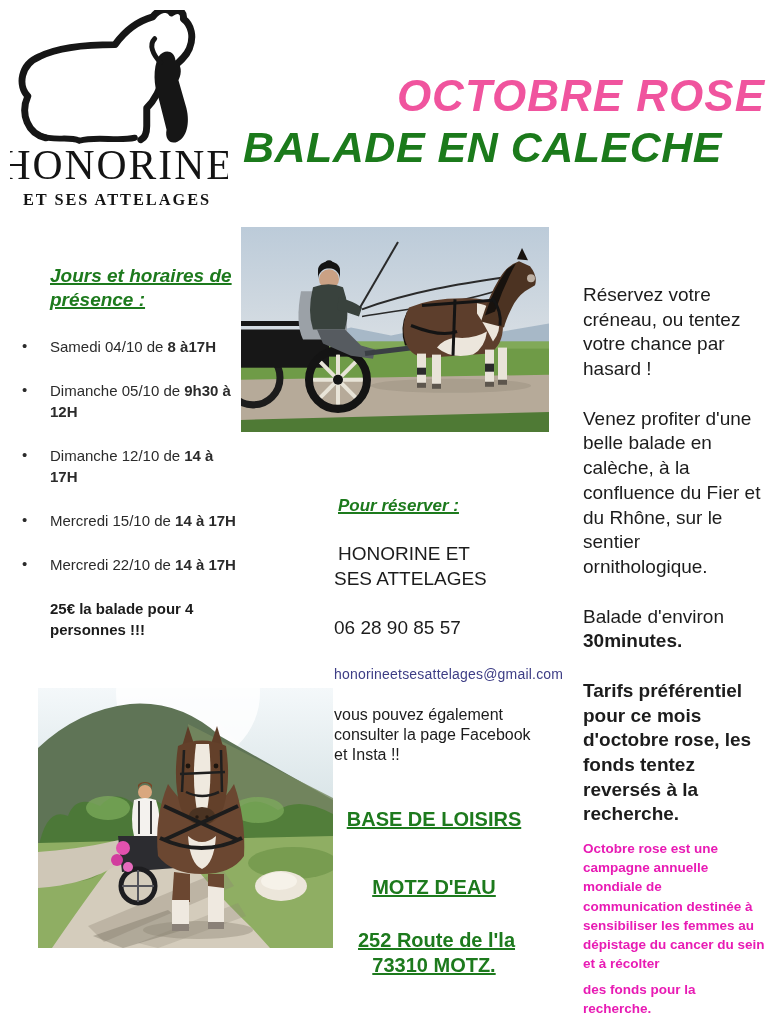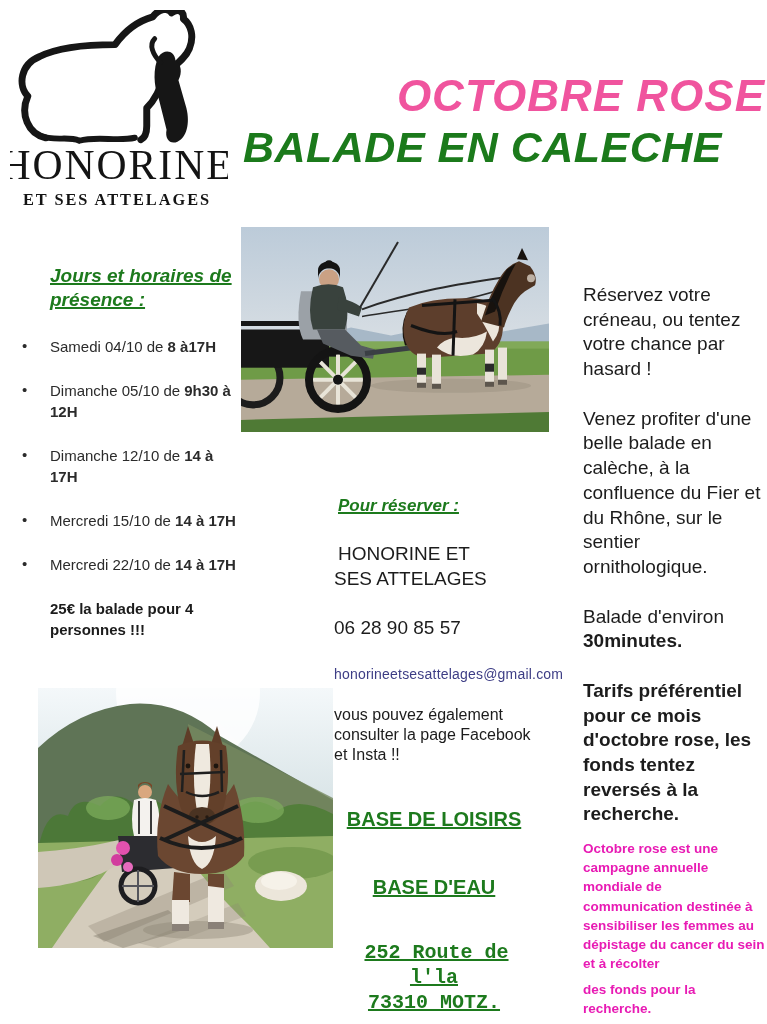--- a/index.html
+++ b/index.html
@@ -48,21 +48,21 @@
   }
   .company { font-size:19px; line-height:1.3; }
   .company .l1 { padding-left:4px; }
   .phone { margin-top:26px; font-size:19px; }
   .email { margin-top:27px; font-size:14px; color:#3d3d85; letter-spacing:0.2px; }
   .social-note { margin-top:23px; font-size:16px; line-height:1.23; }
   .loc-link {
     display:block; margin-top:43px; font-size:20px; font-weight:bold; color:#1d7a1d;
     text-decoration:underline; text-decoration-thickness:2px; line-height:1.25;text-align:center;
   }
-  .loc-link.address { margin-top:40px;font-family:Liberation Mono, monospace; }
+  .loc-link.address { margin-top:28px; }
   
   .info { position:absolute; left:583px; top:283px; width:182px; }
   .info p { margin:0 0 25px 0; font-size:19px; line-height:1.3; }
   .info .p4 { font-weight:bold; margin-bottom:12px; }
   .pink-note {
     color:#e81bb4; font-size:13.5px; font-weight:bold; line-height:1.42;
   }
   .pink-note .part2 { margin-top:7px; }
 </style>
 </head>
@@ -178,21 +178,21 @@
   <div class="booking">
     <h2 class="booking-heading">Pour réserver :</h2>
     <div class="company">
       <div class="l1">HONORINE ET</div>
       <div>SES ATTELAGES</div>
     </div>
     <div class="phone">06 28 90 85 57</div>
     <div class="email">honorineetsesattelages@gmail.com</div>
     <div class="social-note">vous pouvez également consulter la page Facebook et Insta !!</div>
     <span class="loc-link">BASE DE LOISIRS</span>
-    <span class="loc-link">BASE D'EAU</span>
+    <span class="loc-link">MOTZ D'EAU</span>
     <span class="loc-link address">
       <span style="padding-left:5px;">252 Route de l'la</span><br>
       <span>73310 MOTZ.</span>
     </span>
   </div>
 
   <div class="info">
     <p>Réservez votre créneau, ou tentez votre chance par hasard !</p>
     <p>Venez profiter d'une belle balade en calèche, à la confluence du Fier et du Rhône, sur le sentier ornithologique.</p>
     <p><span>Balade d'environ </span><span class="bold">30minutes.</span></p>

